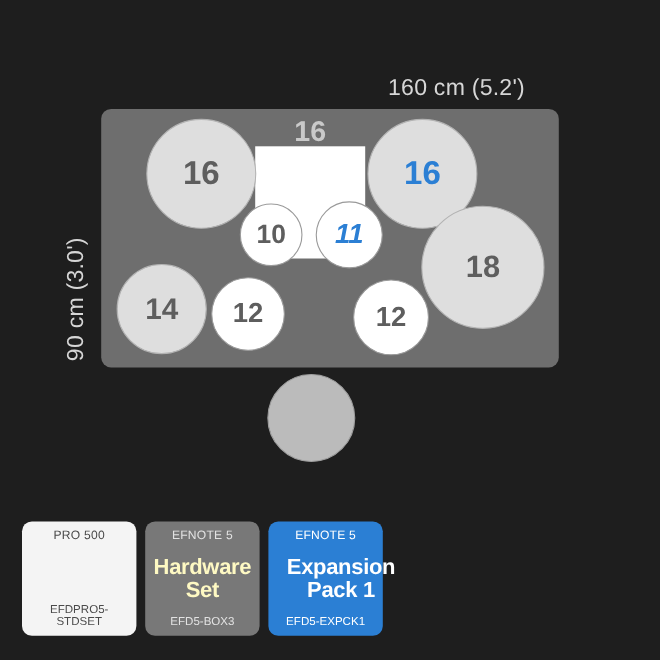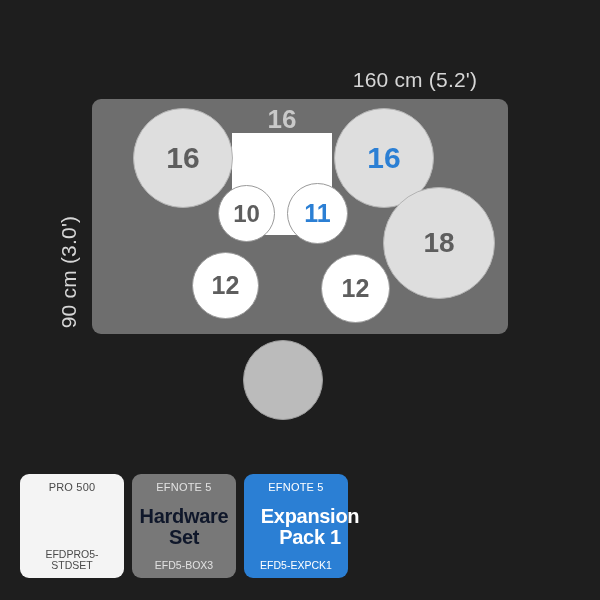--- a/index.html
+++ b/index.html
@@ -153,21 +153,21 @@
   }
   .card.light {
     background: #f4f4f4;
     color: #4a4a4a;
   }
   .card.light .card-title { color: #3b3b3b; }
   .card.gray {
     background: #787878;
     color: #e2e2e2;
   }
-  .card.gray .card-title { color: #0f172a; }
+  .card.gray .card-title { color: #fef9c3; }
   .card.blue {
     background: #2b7fd4;
     color: #ffffff;
   }
   .card.blue .card-title { color: #ffffff; margin-left: 28px; }
 </style>
 </head>
 <body>
 
 <div id="root">
@@ -185,24 +185,27 @@
   </div>
 
   <div class="pad cymbal accent" style="left:334px; top:108px; width:100px; height:100px; font-size:30px;">
     <span>16</span>
   </div>
 
   <div class="pad drum" style="left:218px; top:185px; width:57px; height:57px; font-size:24px;align-items:center;">
     <span>10</span>
   </div>
 
-  <div class="pad drum accent" style="left:287px; top:183px; width:61px; height:61px; font-size:25px;">
+  <div class="pad drum accent" style="left:287px; top:183px; width:61px; height:61px; font-size:25px;font-style:italic;">
     <span>11</span>
   </div>
 
+  <div class="pad cymbal" style="left:106px; top:240px; width:82px; height:82px; font-size:27px;">
+    <span>14</span>
+  </div>
 
   <div class="pad cymbal" style="left:383px; top:187px; width:112px; height:112px; font-size:28px;">
     <span>18</span>
   </div>
 
   <div class="pad drum" style="left:192px; top:252px; width:67px; height:67px; font-size:25px;">
     <span>12</span>
   </div>
 
   <div class="pad drum" style="left:321px; top:254px; width:69px; height:69px; font-size:25px;">

